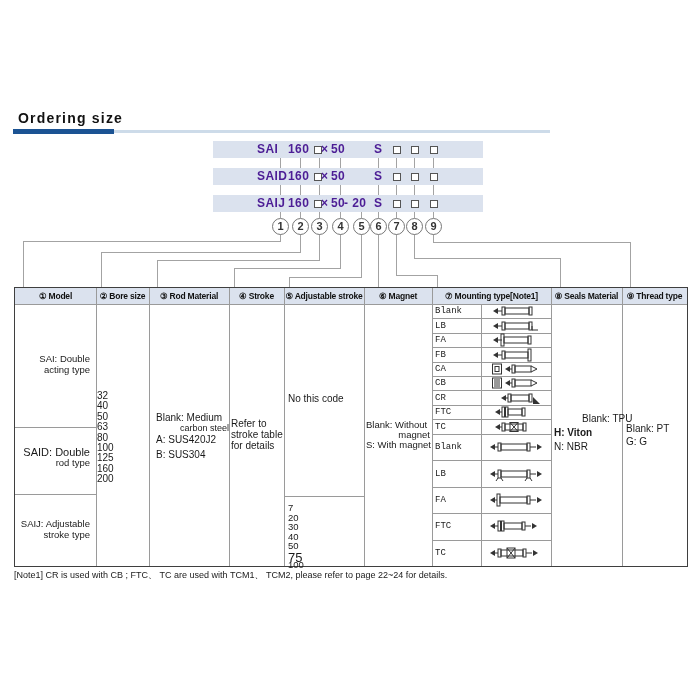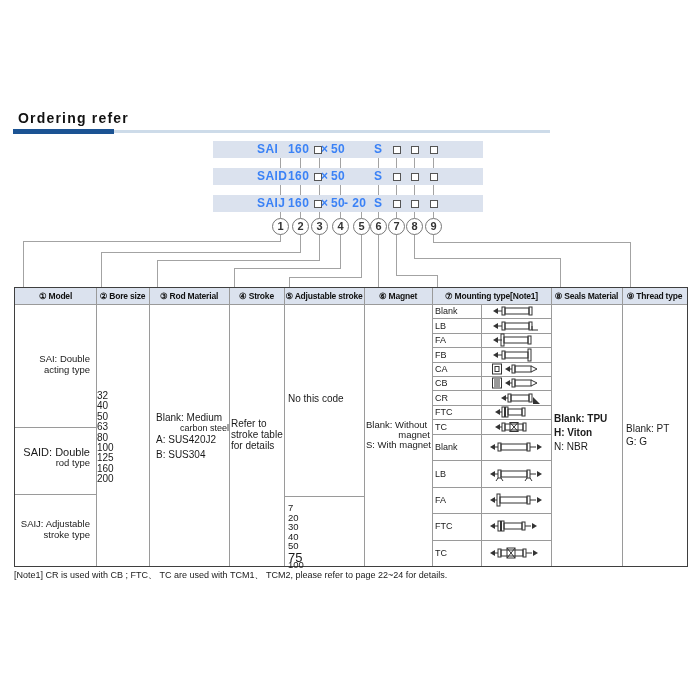--- a/index.html
+++ b/index.html
@@ -4,40 +4,40 @@
 <style>
   html,body{margin:0;padding:0;background:#fff;}
   #canvas{position:relative;width:700px;height:700px;background:#fff;overflow:hidden;
           font-family:"Liberation Sans", sans-serif;color:#1a1a1a;}
   #heading{position:absolute;left:18px;top:110px;font-size:14px;font-weight:bold;
            letter-spacing:1.2px;color:#111;}
   #bar-dark{position:absolute;left:13px;top:129px;width:101px;height:5px;}
   #bar-light{position:absolute;left:114px;top:130px;width:436px;height:3px;}
   .code-bg{position:absolute;left:213px;width:270px;height:17px;}
   .code-t{position:absolute;height:17px;line-height:17px;font-size:12px;font-weight:bold;
-          white-space:nowrap;color:#3b82f6;letter-spacing:.4px;}
+          white-space:nowrap;color:#4c1d95;letter-spacing:.4px;}
   .sq{position:absolute;width:6px;height:6px;border:1px solid #555;background:#fff;}
   .cline{position:absolute;background:#a3a3a3;}
   .circ{position:absolute;width:15px;height:15px;border:1px solid #777;border-radius:50%;
         background:#fff;text-align:center;line-height:15px;font-size:11px;font-weight:bold;color:#333;}
   #table{position:absolute;left:14px;top:287px;width:672px;height:278px;border:1.5px solid #3f3f3f;}
   .tl{position:absolute;background:#9a9a9a;}
   .hcell{position:absolute;top:0;height:16px;line-height:16px;text-align:center;
          font-size:8.5px;font-weight:bold;letter-spacing:-.2px;white-space:nowrap;overflow:hidden;color:#111;}
   .tx{position:absolute;font-size:10px;white-space:nowrap;color:#1a1a1a;}
   .mlabel{position:absolute;left:420px;width:44px;font-size:9px;color:#1a1a1a;
-          display:flex;align-items:center;}
+          display:flex;align-items:center;font-family:Liberation Mono, monospace;}
   .micon{position:absolute;left:467px;width:68px;display:flex;align-items:center;justify-content:center;}
   #note{position:absolute;left:14px;top:569px;font-size:9px;color:#1a1a1a;white-space:nowrap;}
 </style>
 </head>
 <body>
 
 <div id="canvas">
-  <div id="heading">Ordering refer</div>
+  <div id="heading">Ordering size</div>
   <div id="bar-dark" style="background: rgb(27, 83, 147);"></div>
   <div id="bar-light" style="background: rgb(205, 219, 233);"></div>
   <div id="codes">
       <div class="code-bg" style="left: 213px; top: 141px; width: 270px; height: 17px; background: rgb(219, 226, 238); position: absolute;"></div>
       <div class="code-t" style="left: 257px; top: 141px; position: absolute;">SAI</div>
       <div class="code-t" style="left: 288px; top: 141px; position: absolute;">160</div>
       <div class="sq" style="left: 314px; top: 146px; position: absolute;"></div>
       <div class="code-t" style="left: 321px; top: 141px; position: absolute;">×</div>
       <div class="code-t" style="left: 331px; top: 141px; position: absolute;">50</div>
       <div class="code-t" style="left: 344px; top: 141px; position: absolute;"></div>
@@ -194,21 +194,21 @@
       <div class="tx" style="left: 273px; top: 214px; font-size: 9.5px; position: absolute;">7</div>
       <div class="tx" style="left: 273px; top: 223.5px; font-size: 9.5px; position: absolute;">20</div>
       <div class="tx" style="left: 273px; top: 233px; font-size: 9.5px; position: absolute;">30</div>
       <div class="tx" style="left: 273px; top: 242.5px; font-size: 9.5px; position: absolute;">40</div>
       <div class="tx" style="left: 273px; top: 252px; font-size: 9.5px; position: absolute;">50</div>
       <div class="tx" style="left: 273px; top: 261.5px; font-size: 13px; position: absolute;">75</div>
       <div class="tx" style="left: 273px; top: 271px; font-size: 9.5px; position: absolute;">100</div>
       <div class="tx" style="left: 351px; top: 131px; font-size: 9.5px; position: absolute;">Blank: Without</div>
       <div class="tx" style="left: 351px; top: 141px; width: 64px; text-align: right; font-size: 9.5px; position: absolute;">magnet</div>
       <div class="tx" style="left: 351px; top: 151px; font-size: 9.5px; position: absolute;">S: With magnet</div>
-      <div class="tx" style="left: 539px; top: 125px; position: absolute; font-weight: bold;">Blank: TPU</div>
+      <div class="tx" style="left: 567px; top: 125px; position: absolute;">Blank: TPU</div>
       <div class="tx" style="left: 539px; top: 139px; position: absolute; font-weight: bold;">H: Viton</div>
       <div class="tx" style="left: 539px; top: 153px; position: absolute;">N: NBR</div>
       <div class="tx" style="left: 611px; top: 135px; position: absolute;">Blank: PT</div>
       <div class="tx" style="left: 611px; top: 148px; position: absolute;">G: G</div>
       <div class="mlabel" style="left: 420px; top: 16px; width: 44px; height: 14.4px; position: absolute;">Blank</div>
       <div class="micon" style="left: 467px; top: 16px; width: 68px; height: 14.4px; position: absolute;">
         <svg width="48" height="14" viewBox="0 0 48 14" fill="none" stroke="#333" stroke-width="1">
           <path d="M1 7 L6 4 L6 10 Z" fill="#333" stroke="none"></path>
           <line x1="6" y1="7" x2="10" y2="7"></line>
           <rect x="10" y="3" width="3" height="8"></rect>

